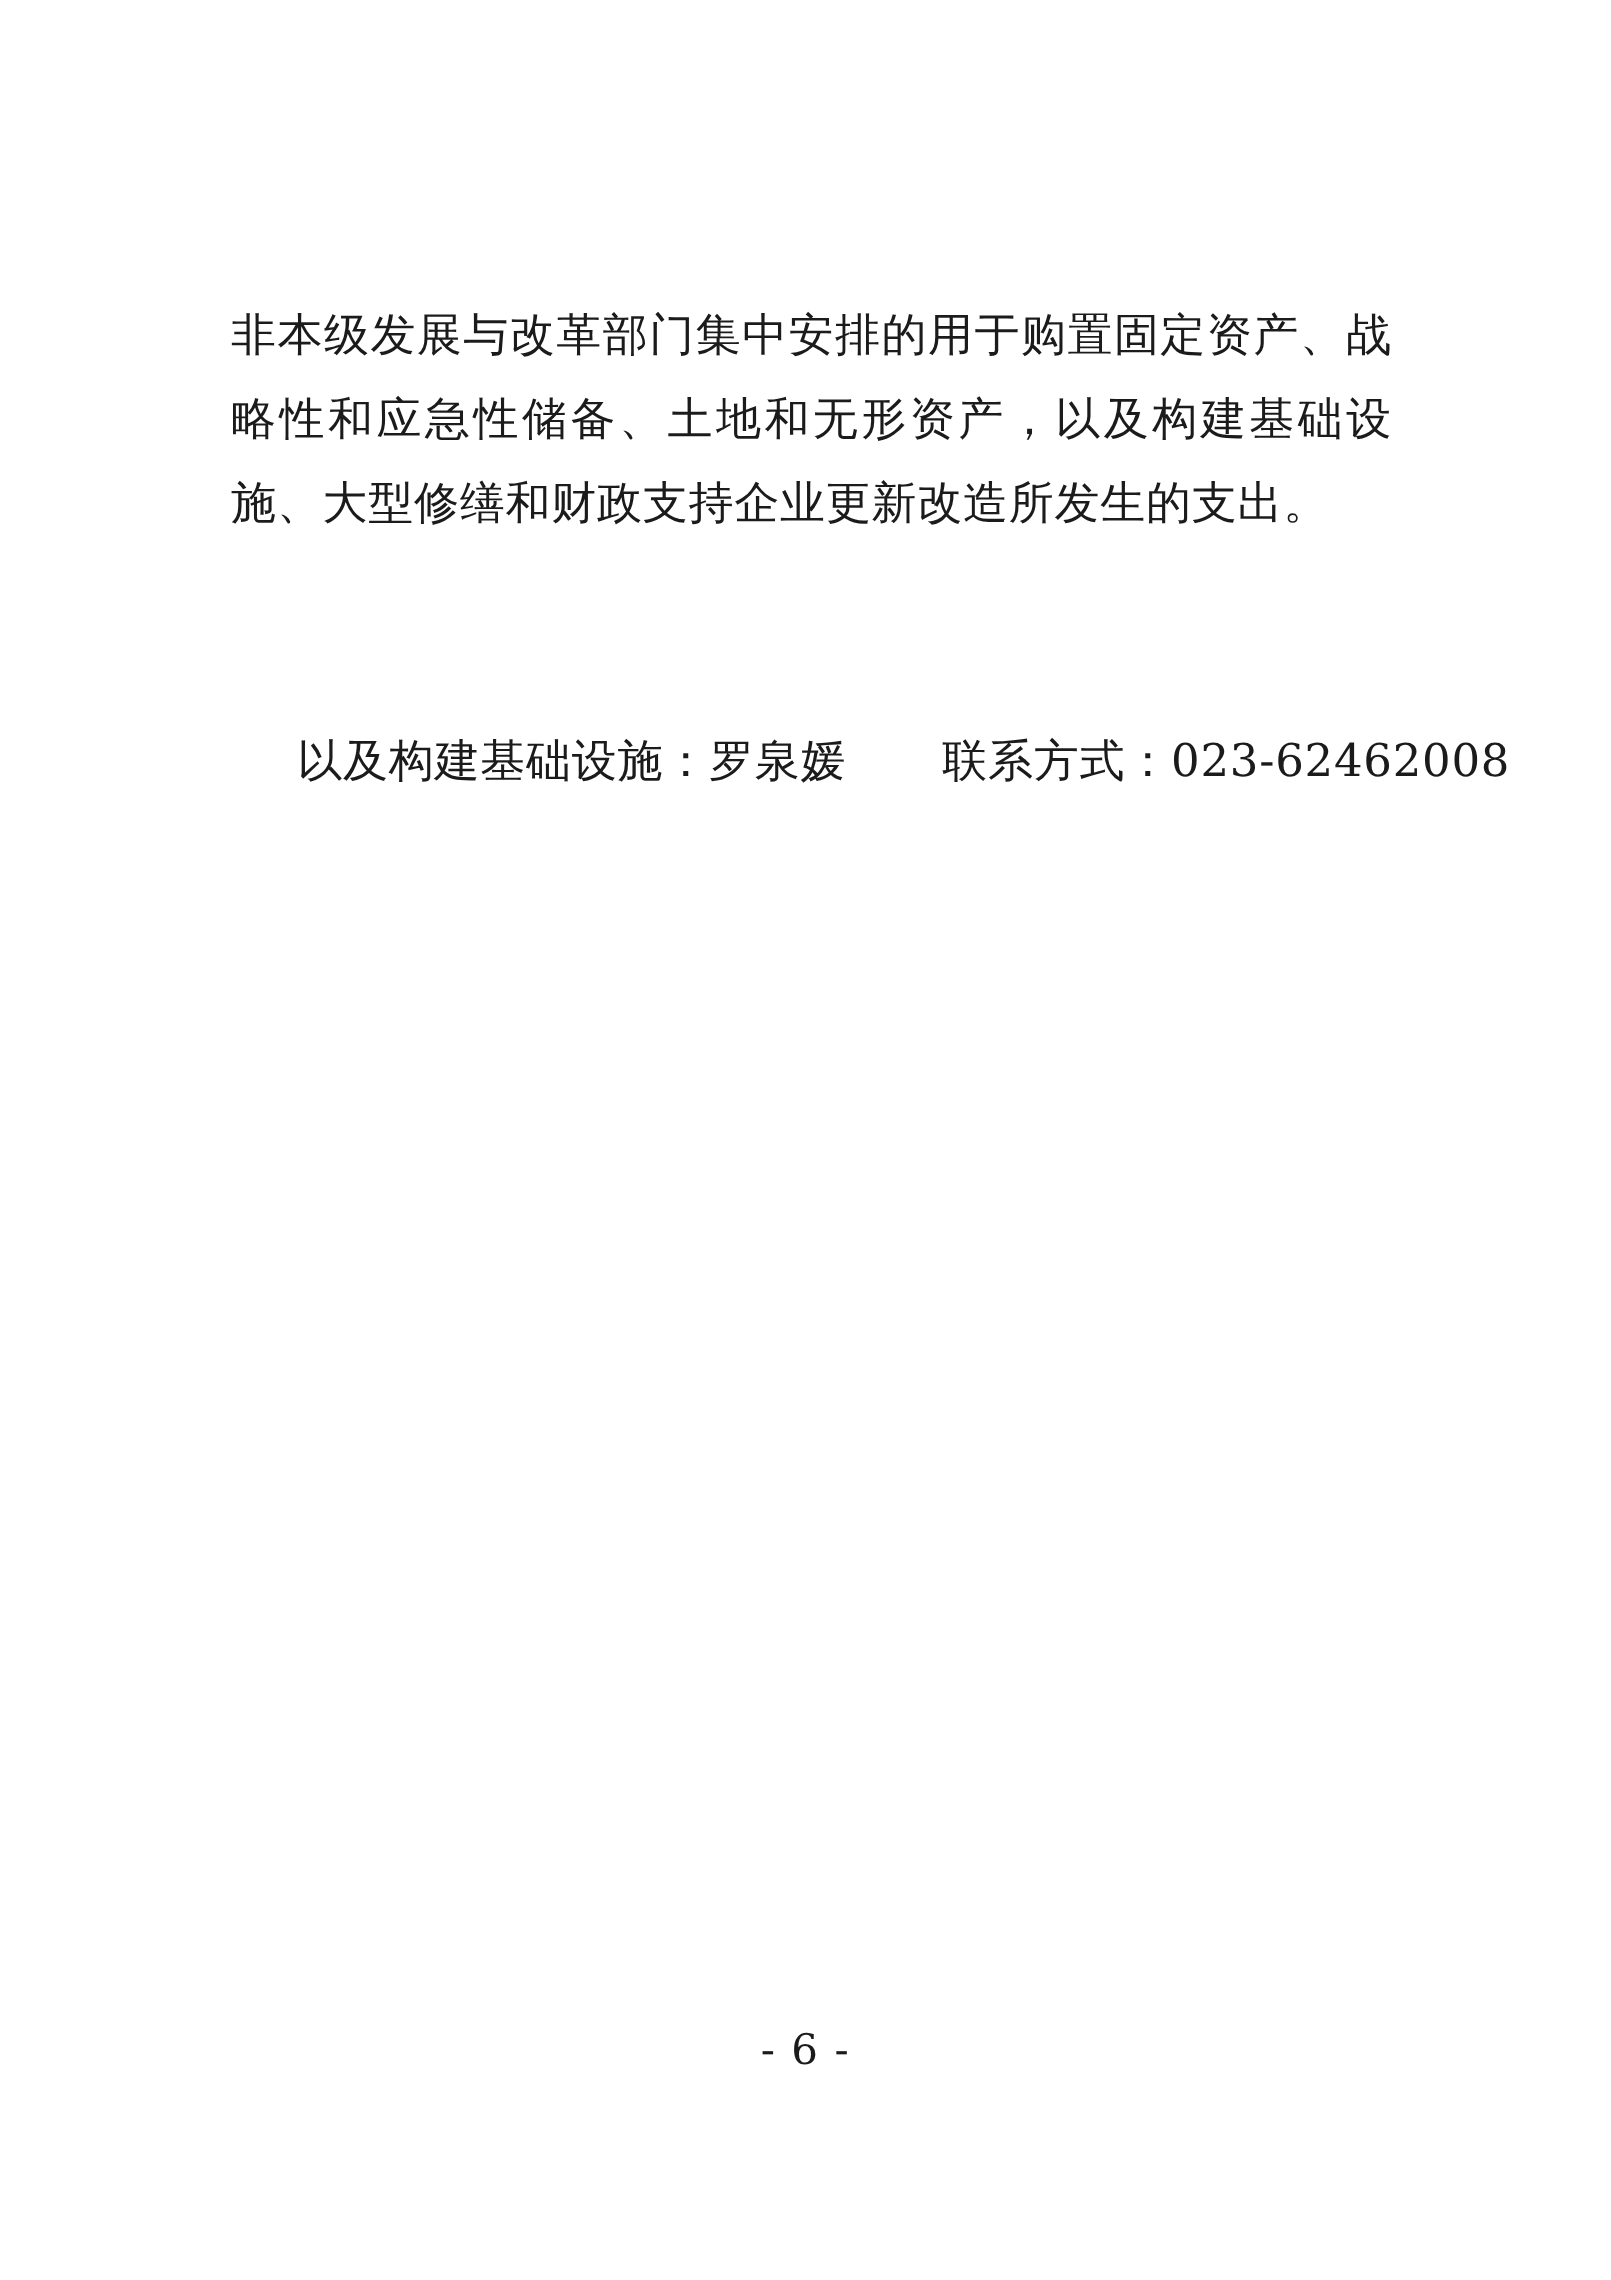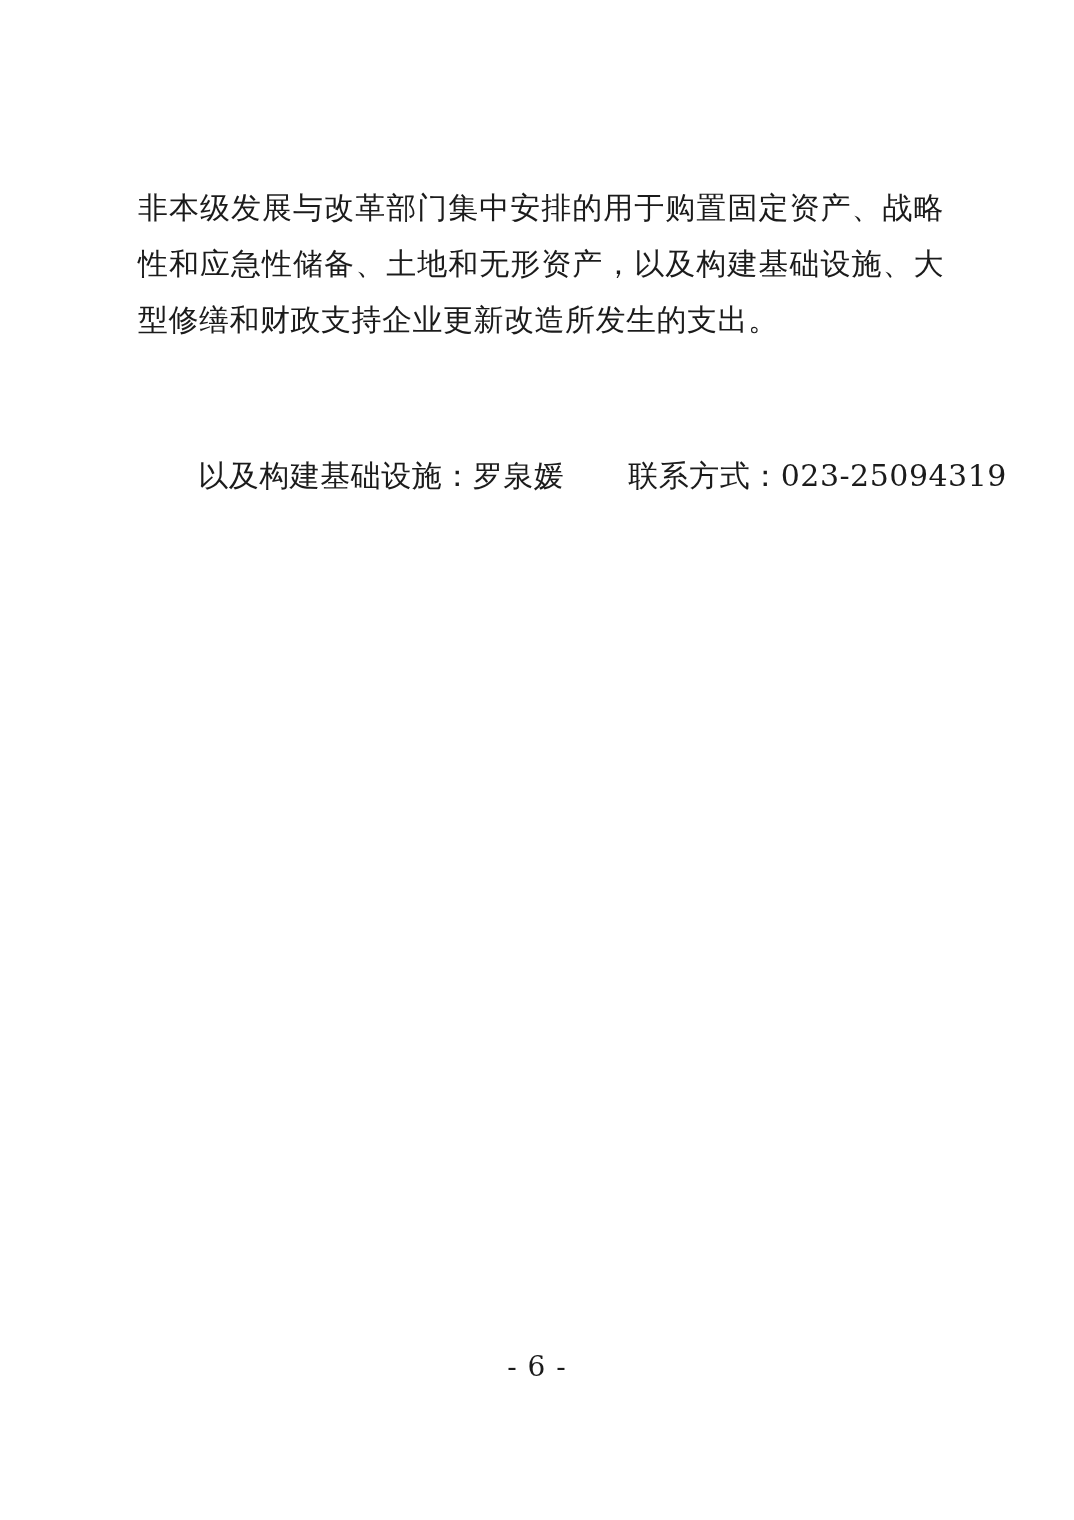--- a/index.html
+++ b/index.html
@@ -28,21 +28,21 @@
     left: 138px;
     top: 180px;
     width: 806px;
   }
   .para {
     font-size: 30px;
     line-height: 56px;
     letter-spacing: 0.5px;
     text-align: justify;
     text-justify: inter-ideograph;
-    margin: 0;
+    margin: 16px;
     color: #1b1b1b;
   }
   .spacer {
     height: 44px;
   }
   .contact-line {
     font-size: 30px;
     line-height: 56px;
     letter-spacing: 0.5px;
     margin: 0;
@@ -67,18 +67,18 @@
 </head>
 <body>
 
 <div class="page">
   <div class="content">
     <p class="para">非本级发展与改革部门集中安排的用于购置固定资产、战略性和应急性储备、土地和无形资产，以及构建基础设施、大型修缮和财政支持企业更新改造所发生的支出。</p>
 
     <div class="spacer"></div>
 
     <p class="contact-line">
-      <span>以及构建基础设施：罗泉媛</span><span class="contact-gap"></span><span>联系方式：023-25094319</span>
+      <span>以及构建基础设施：罗泉媛</span><span class="contact-gap"></span><span>联系方式：023-62462008</span>
     </p>
   </div>
 
   <div class="footer">- 6 -</div>
 </div>
 
 </body></html>

